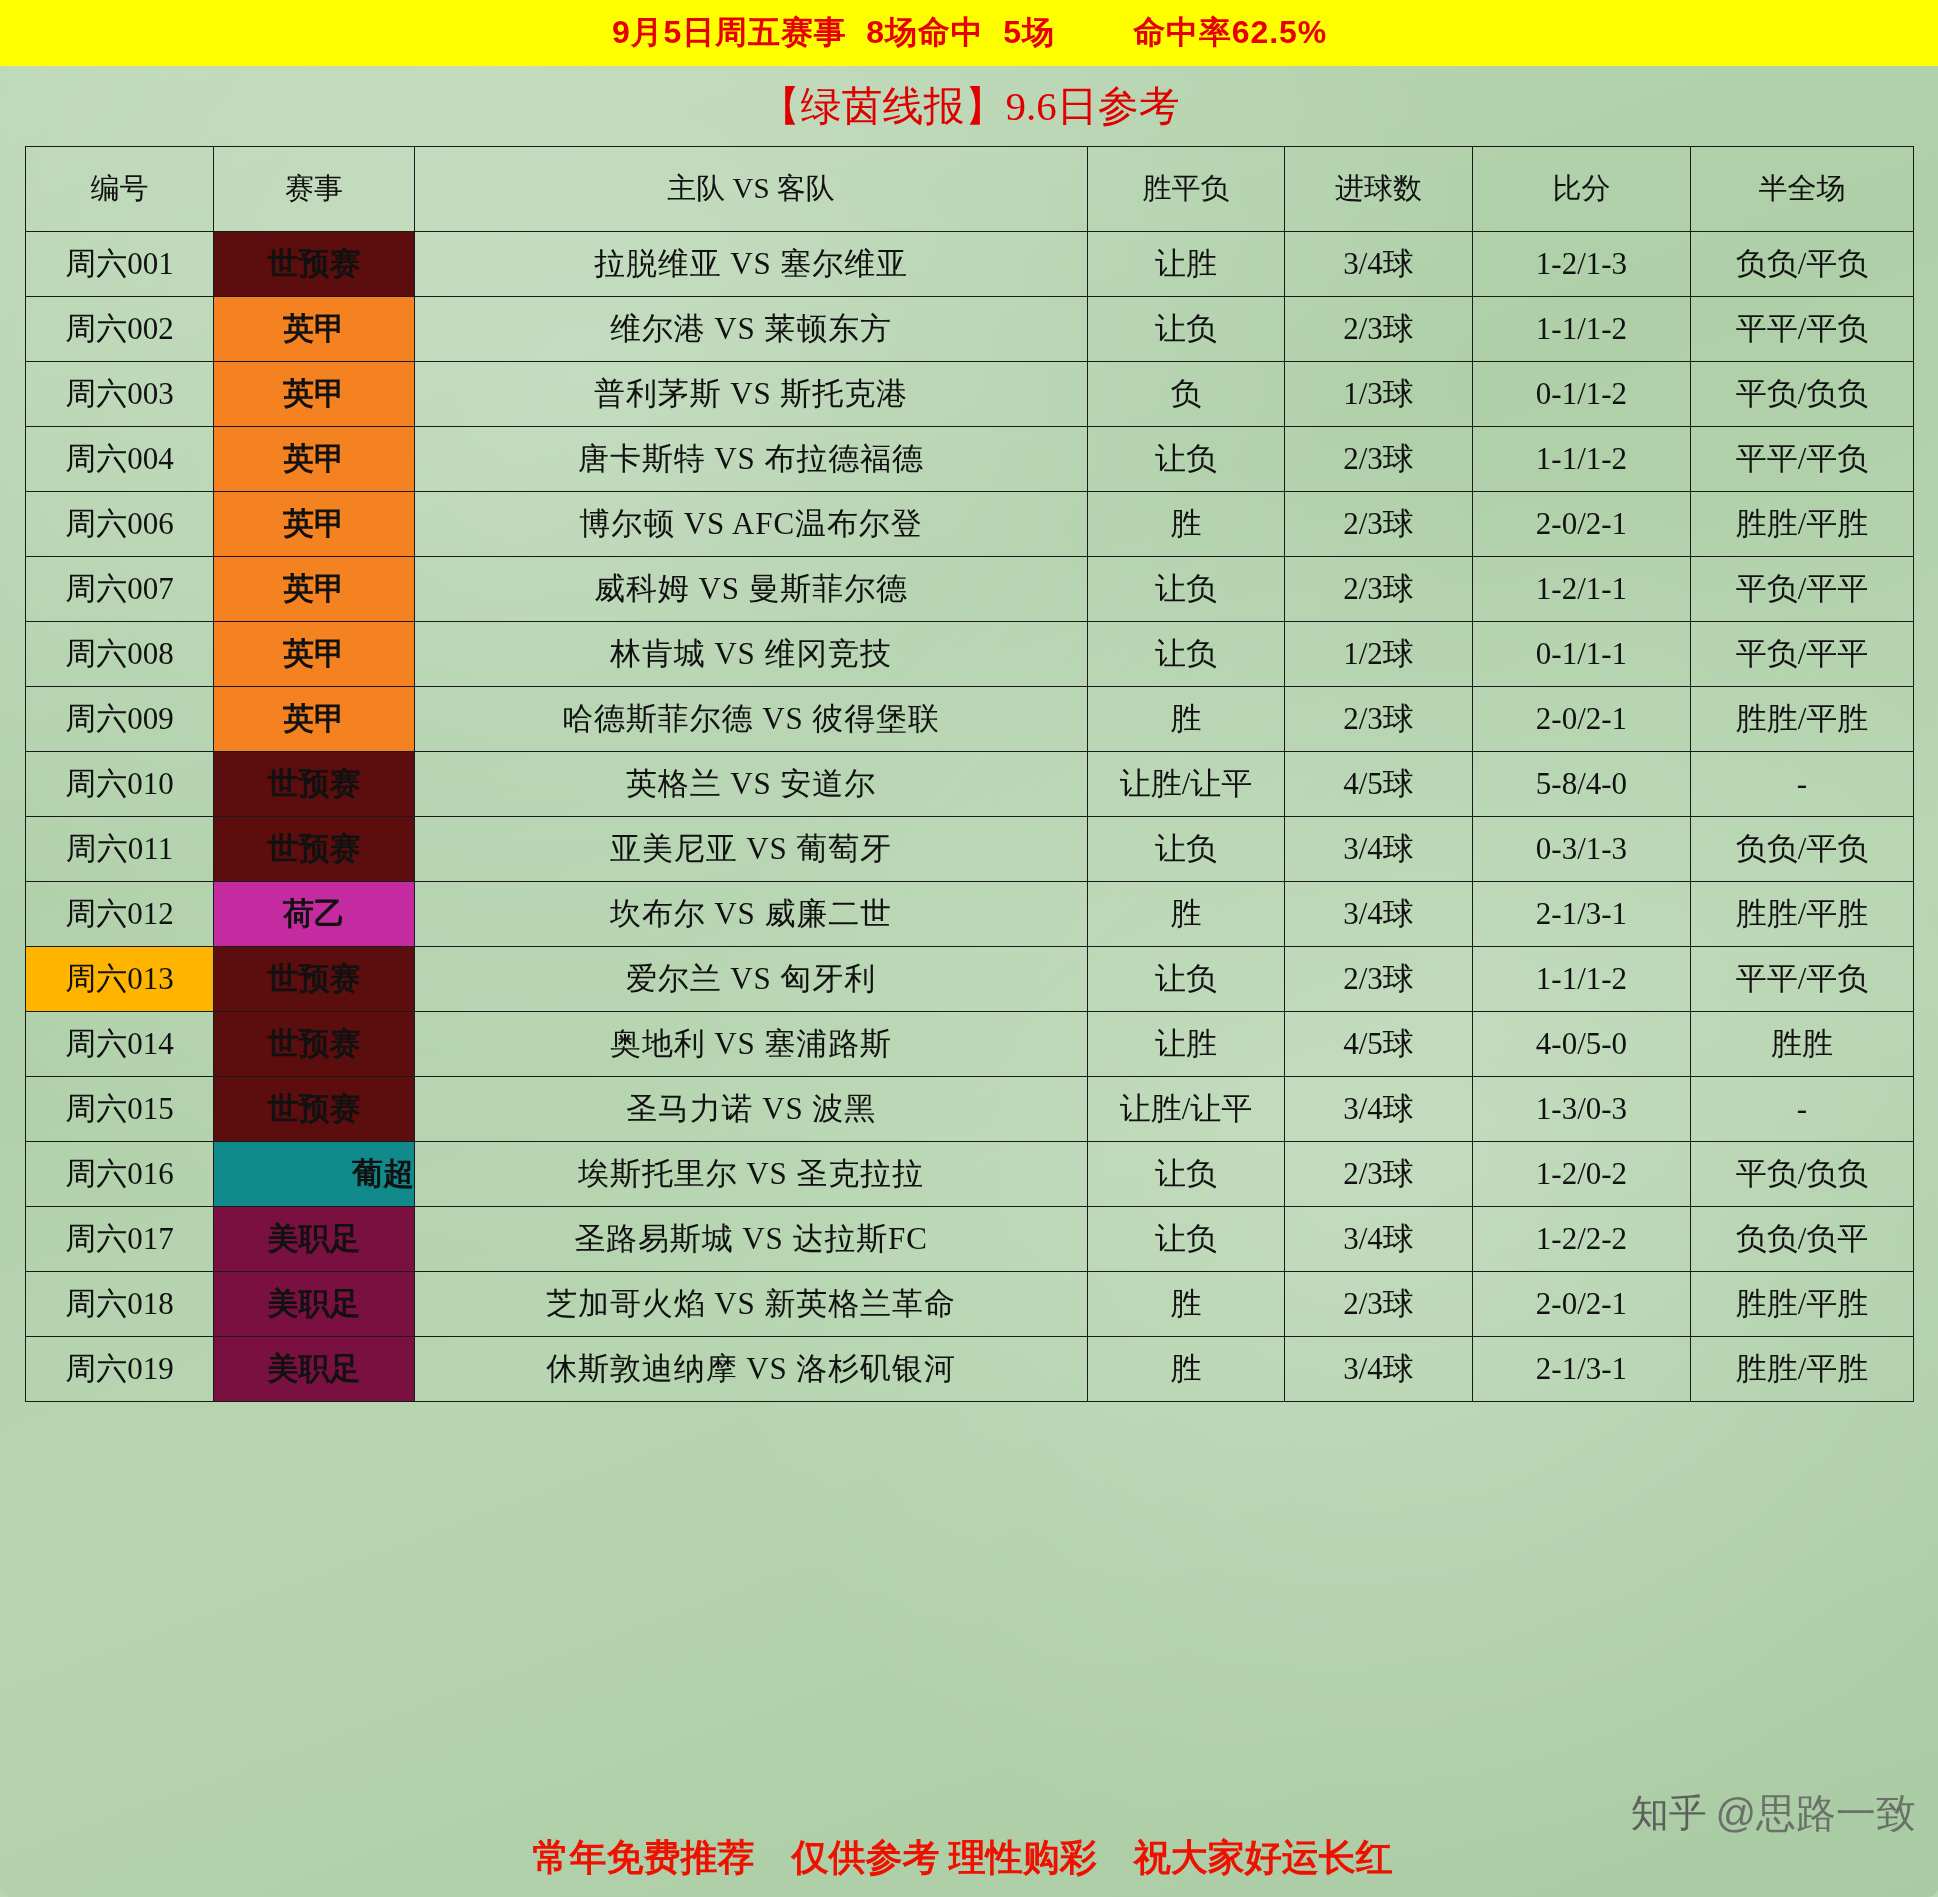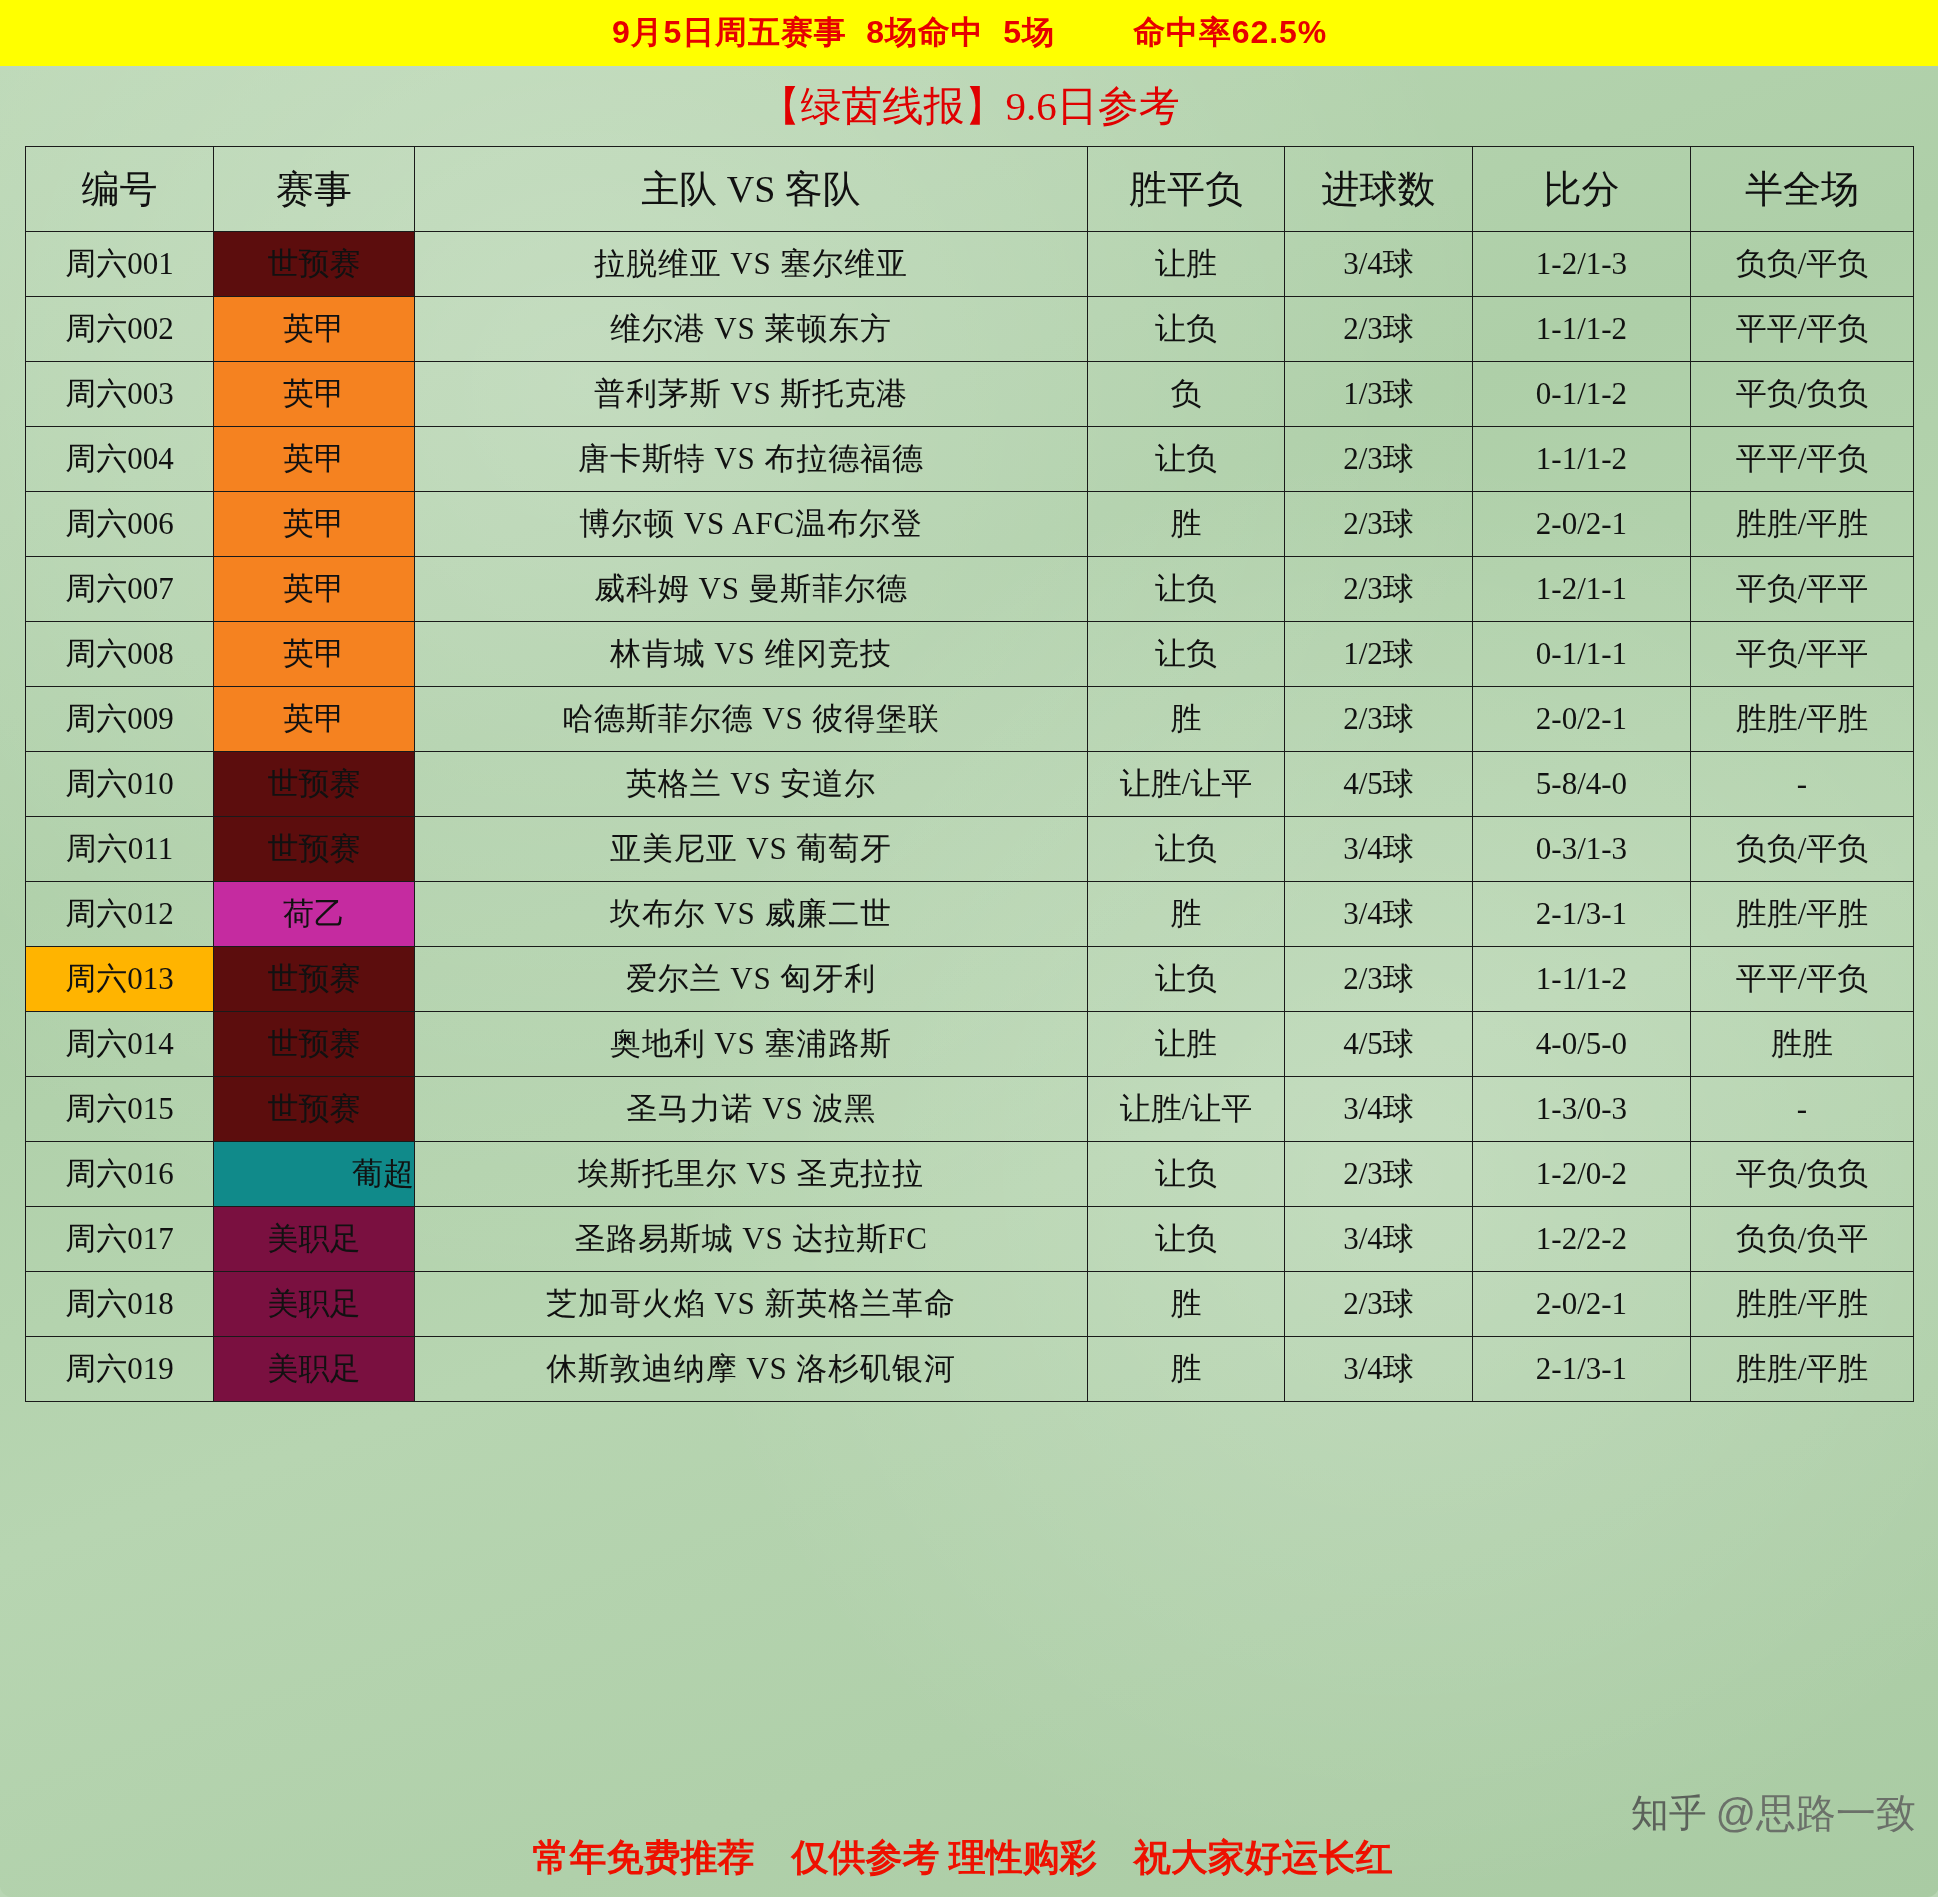--- a/index.html
+++ b/index.html
@@ -58,37 +58,38 @@
     vertical-align: middle;
     font-size: 31px;
     font-family: "Liberation Serif", serif;
     color: #111;
     height: 64px;
     padding: 0;
     overflow: hidden;
     white-space: nowrap;
   }
   table.sheet thead td {
-    font-size: 38px;
+    font-size: 29px;
     height: 84px;
     font-weight: normal;
   }
   .c-id    { width: 188px; }
   .c-lg    { width: 201px; }
   .c-match { width: 673px; }
   .c-wdl   { width: 197px; }
   .c-goals { width: 188px; }
   .c-score { width: 218px; }
   .c-half  { width: 223px; }
 
   .red { color: #ee1100; }
   .match-cell { font-size: 31px; letter-spacing: 0.9px; }
   .lg {
     color: #ffffff;
     font-size: 30px;
+    font-weight: bold;
   }
   .id-cell { font-size: 31px; }
 
   .footer {
     position: absolute;
     left: 0;
     right: 14px;
     bottom: 14px;
     display: flex;
     align-items: center;

